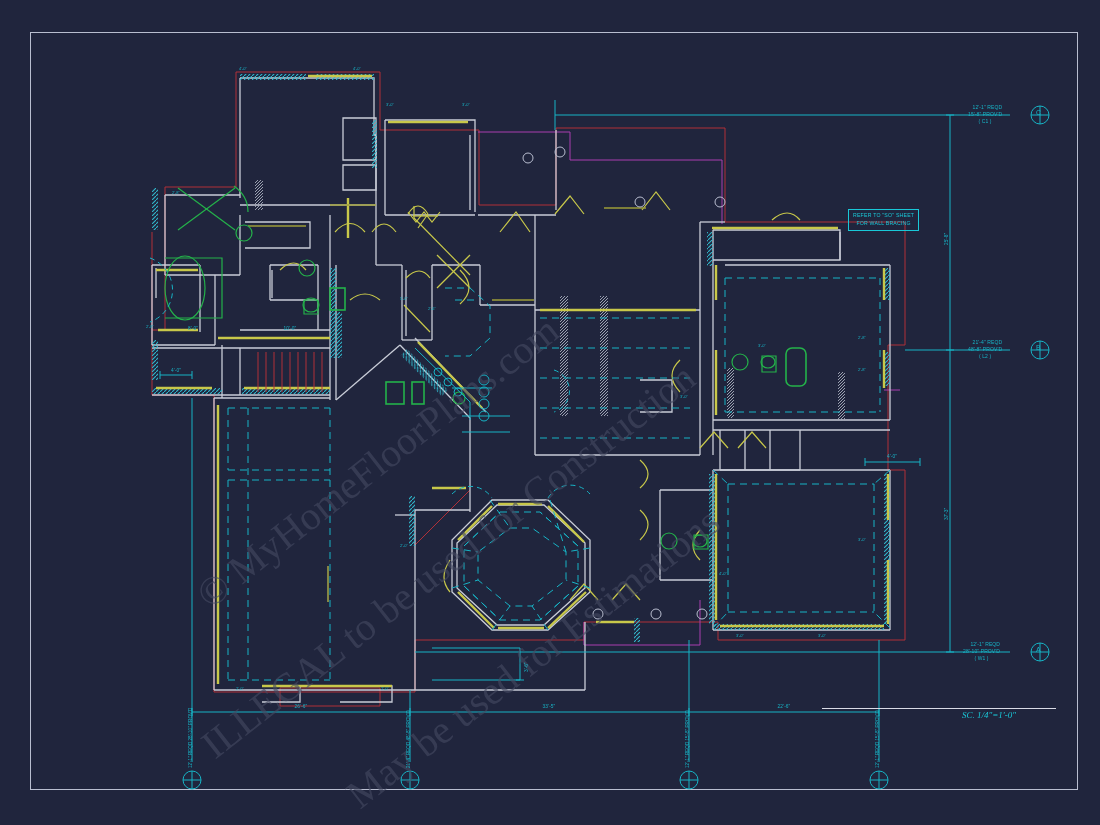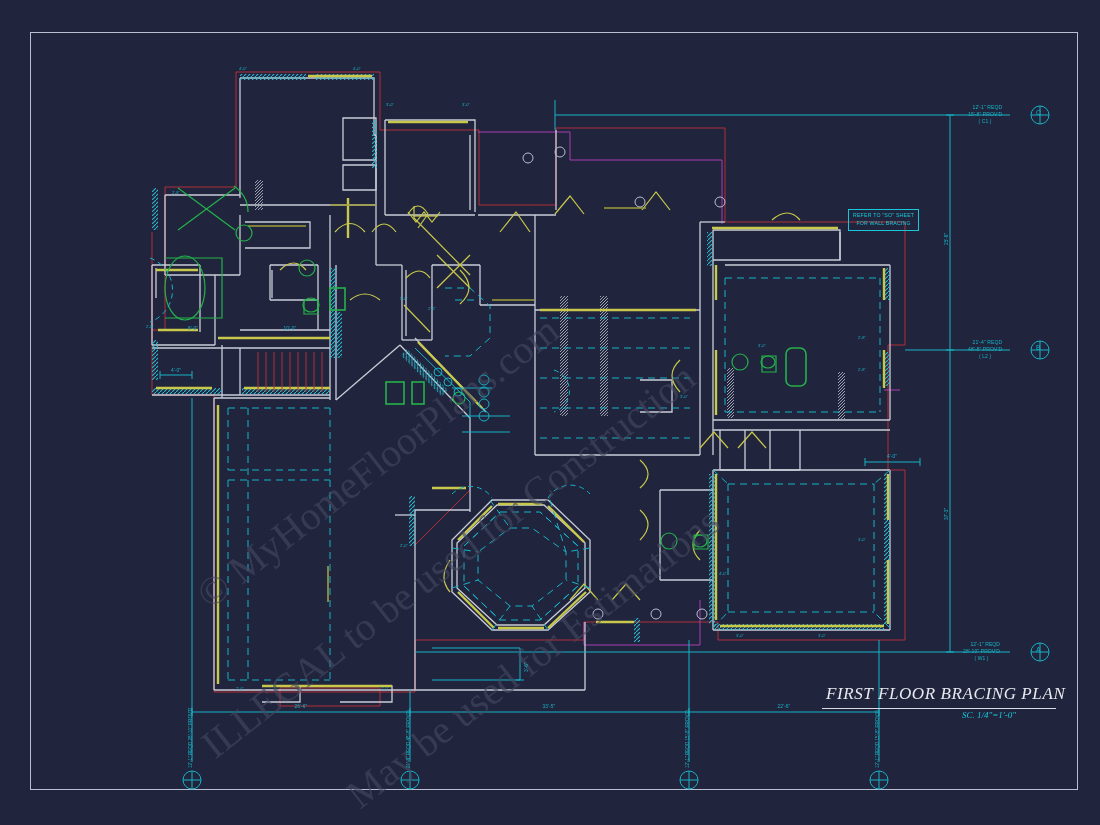--- a/index.html
+++ b/index.html
@@ -515,17 +515,16 @@
   <div class="rmtag" style="left:862px;top:335px;">2'-8"</div>
   <div class="rmtag" style="left:862px;top:367px;">2'-8"</div>
   <div class="rmtag" style="left:862px;top:537px;">3'-0"</div>
   <div class="rmtag" style="left:723px;top:571px;">4'-0"</div>
   <div class="rmtag" style="left:404px;top:543px;">2'-0"</div>
   <div class="rmtag" style="left:240px;top:686px;">2'-0"</div>
   <div class="rmtag" style="left:385px;top:686px;">2'-0"</div>
   <div class="rmtag" style="left:740px;top:633px;">3'-0"</div>
   <div class="rmtag" style="left:822px;top:633px;">3'-0"</div>
 
-  <div id="title">FIRST FLOOR BRACING PLAN</div>
   <div id="titlerule"></div>
   <div id="scale">SC. 1/4"=1'-0"</div>
 
 </div>
 
 </body></html>

